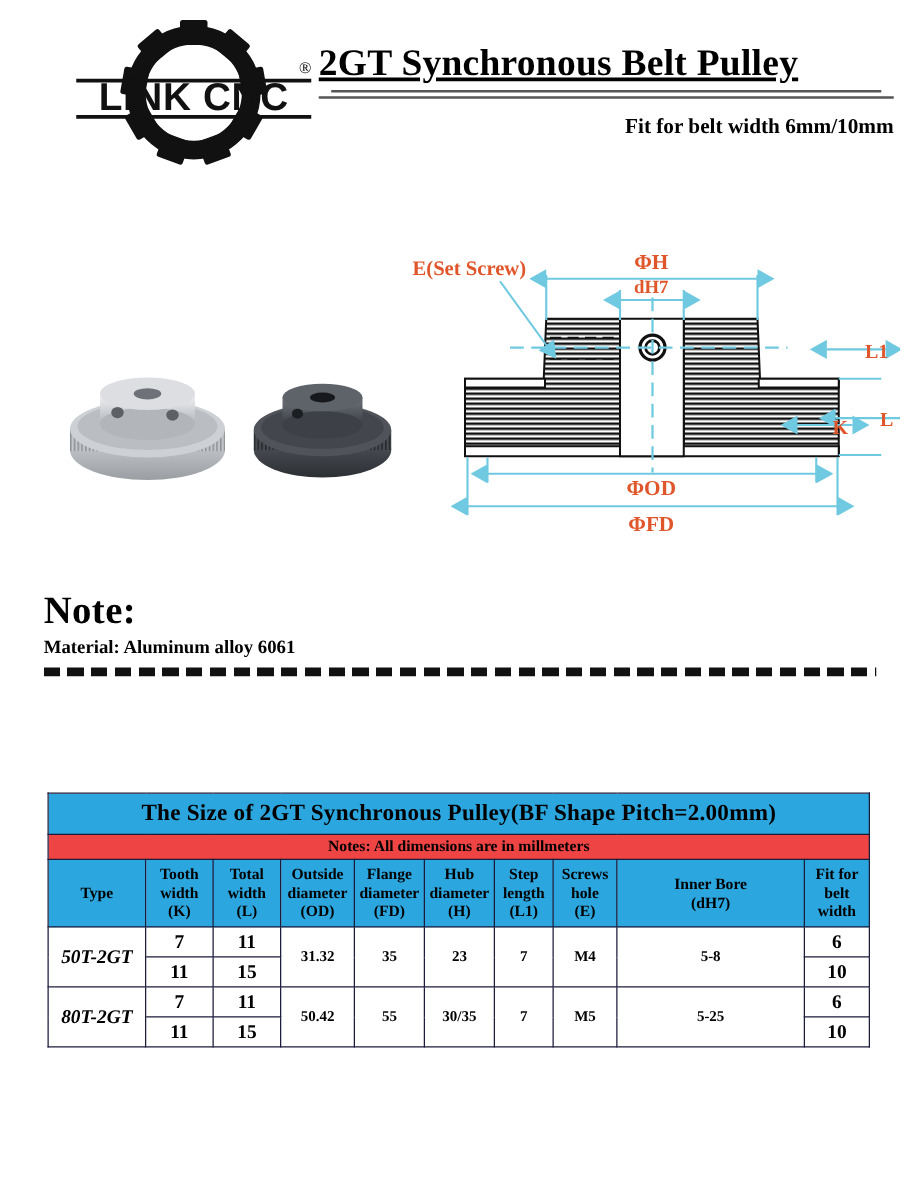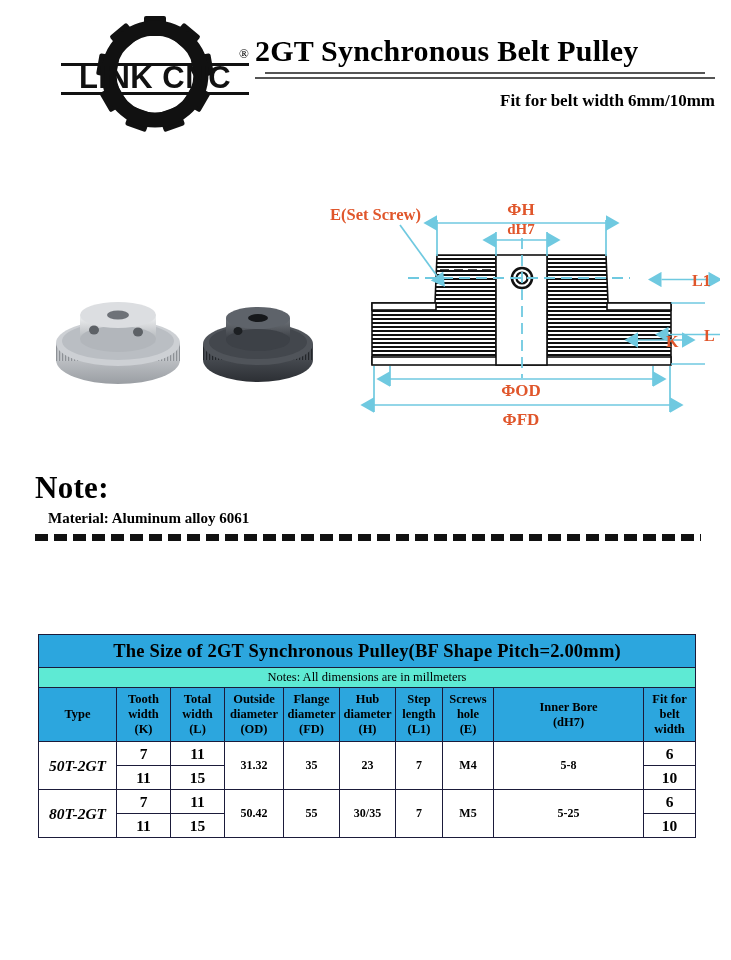--- a/index.html
+++ b/index.html
@@ -39,20 +39,21 @@
     position: absolute;
     left: 255px; top: 34px;
     width: 465px;
   }
   .main-title {
     font-size: 30px;
     font-weight: bold;
     letter-spacing: 0.2px;
     white-space: nowrap;
     font-family: "Liberation Serif", "DejaVu Serif", serif;
+    text-decoration: underline;
   }
   .rule-1 {
     margin-top: 4px;
     margin-left: 10px;
     width: 440px;
     height: 2px;
     background: #555555;
   }
   .rule-2 {
     margin-top: 3px;
@@ -93,21 +94,20 @@
   .note-head {
     font-size: 31px;
     font-weight: bold;
     line-height: 1.0;
     letter-spacing: 0.3px;
   }
   .note-material {
     margin-top: 7px;
     font-size: 15px;
     font-weight: bold;
-    margin-left: 13px;
   }
   .dash-rule {
     margin-top: 7px;
     width: 666px;
     height: 7px;
     background-image: repeating-linear-gradient(
       to right,
       #111111 0px, #111111 13px,
       #ffffff 13px, #ffffff 19px
     );
@@ -144,23 +144,23 @@
     vertical-align: middle;
   }
   .tbl-title {
     background: #2ca6de;
     font-size: 18.5px;
     font-weight: bold;
     height: 32px;
     letter-spacing: 0.2px;
   }
   .tbl-notes {
-    background: #5eead4;
+    background: #ef4444;
     font-size: 12.5px;
-    font-weight: normal;
+    font-weight: bold;
     height: 19px;
     margin-top: 44px;
   }
   .hdr {
     background: #2ca6de;
     font-size: 12.5px;
     font-weight: bold;
     height: 53px;
     line-height: 1.18;
     text-align: left;

